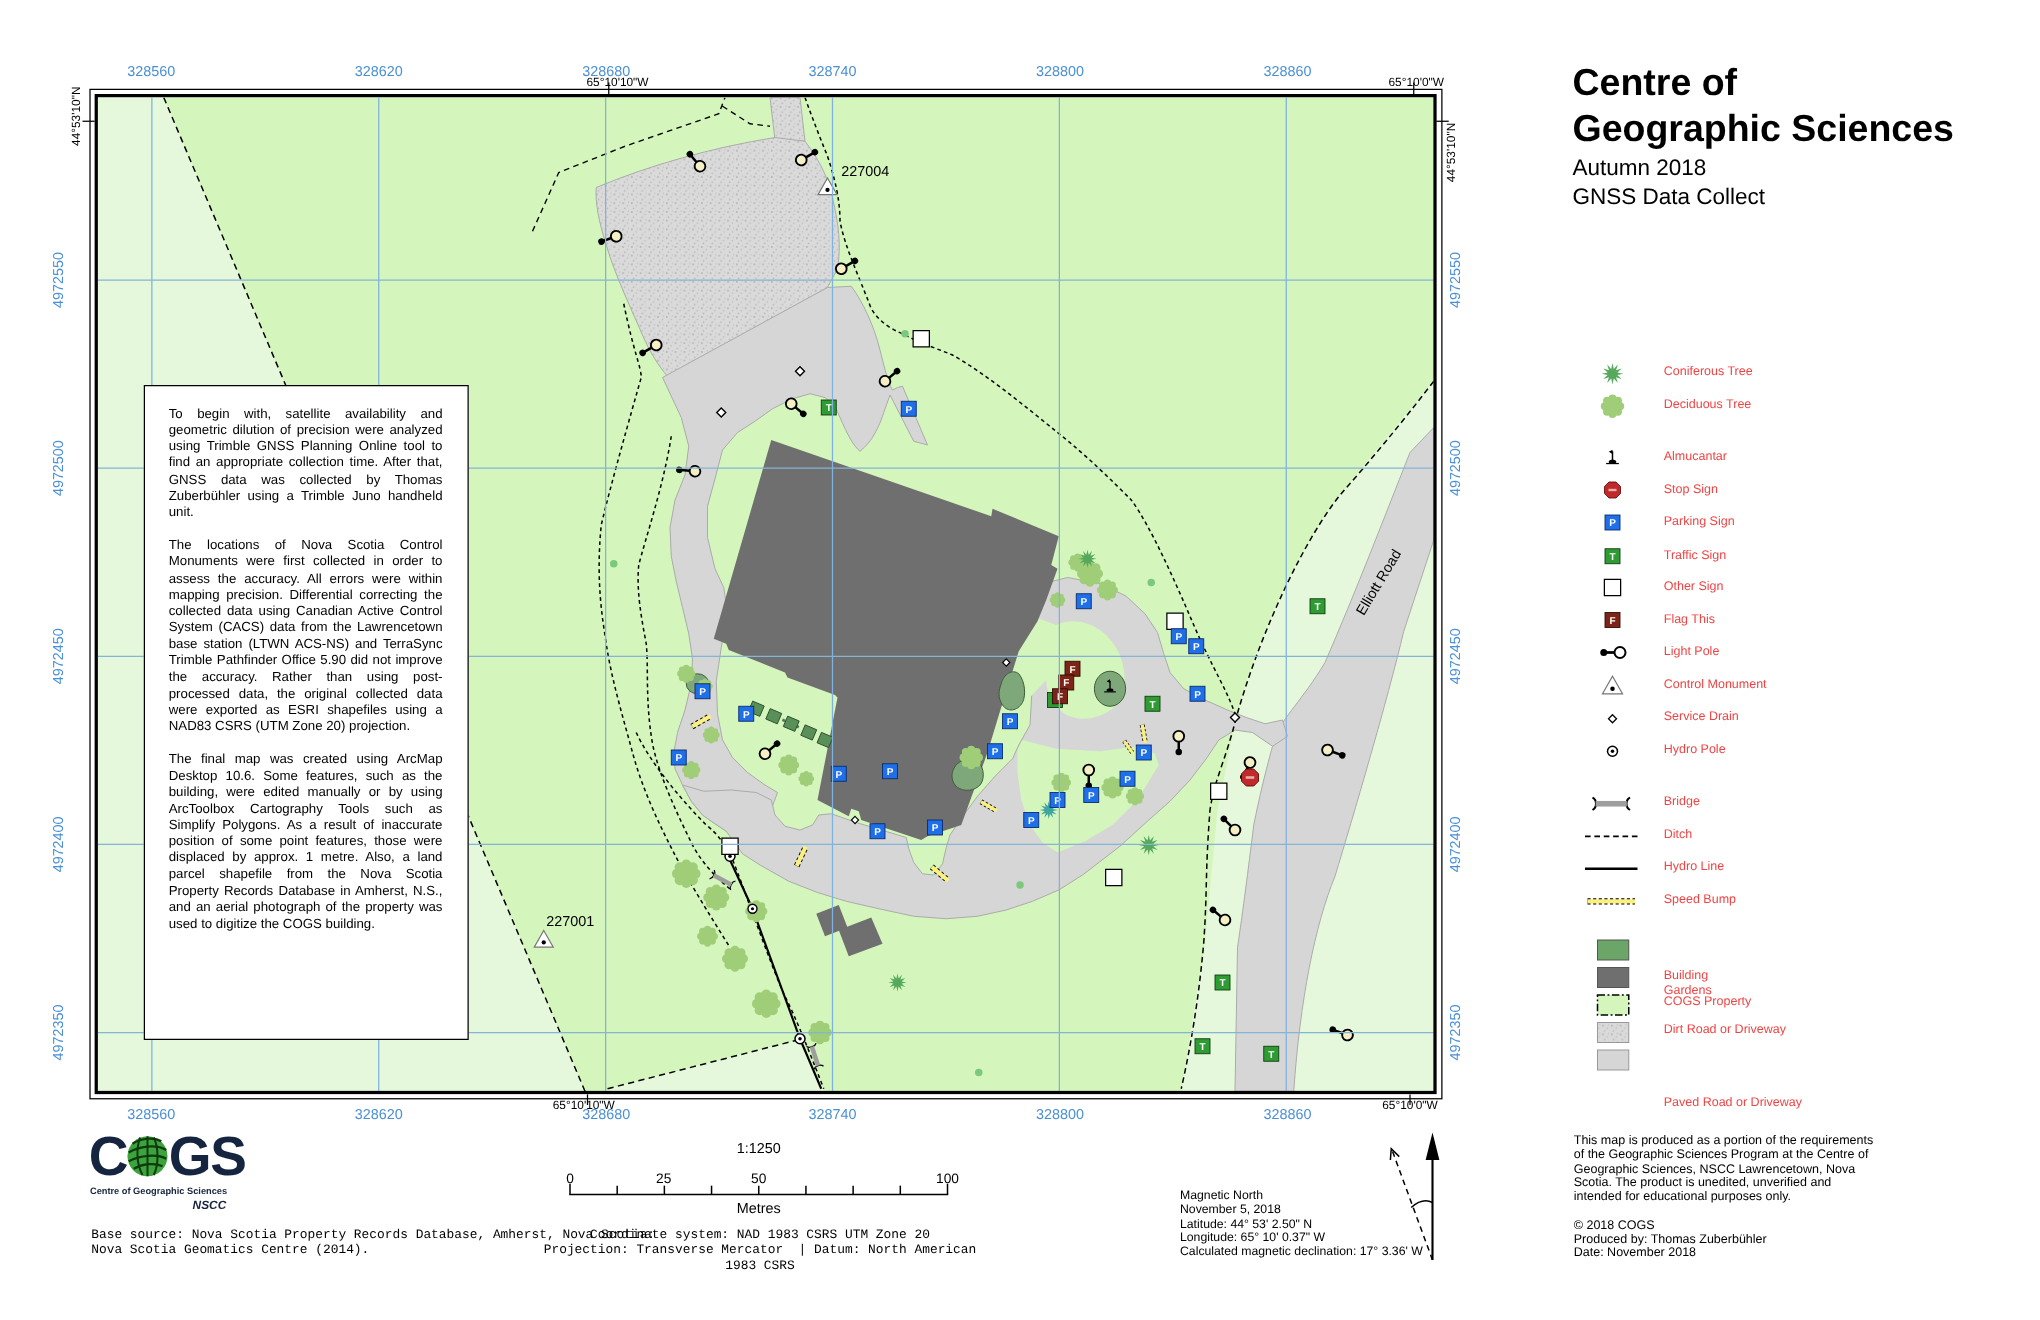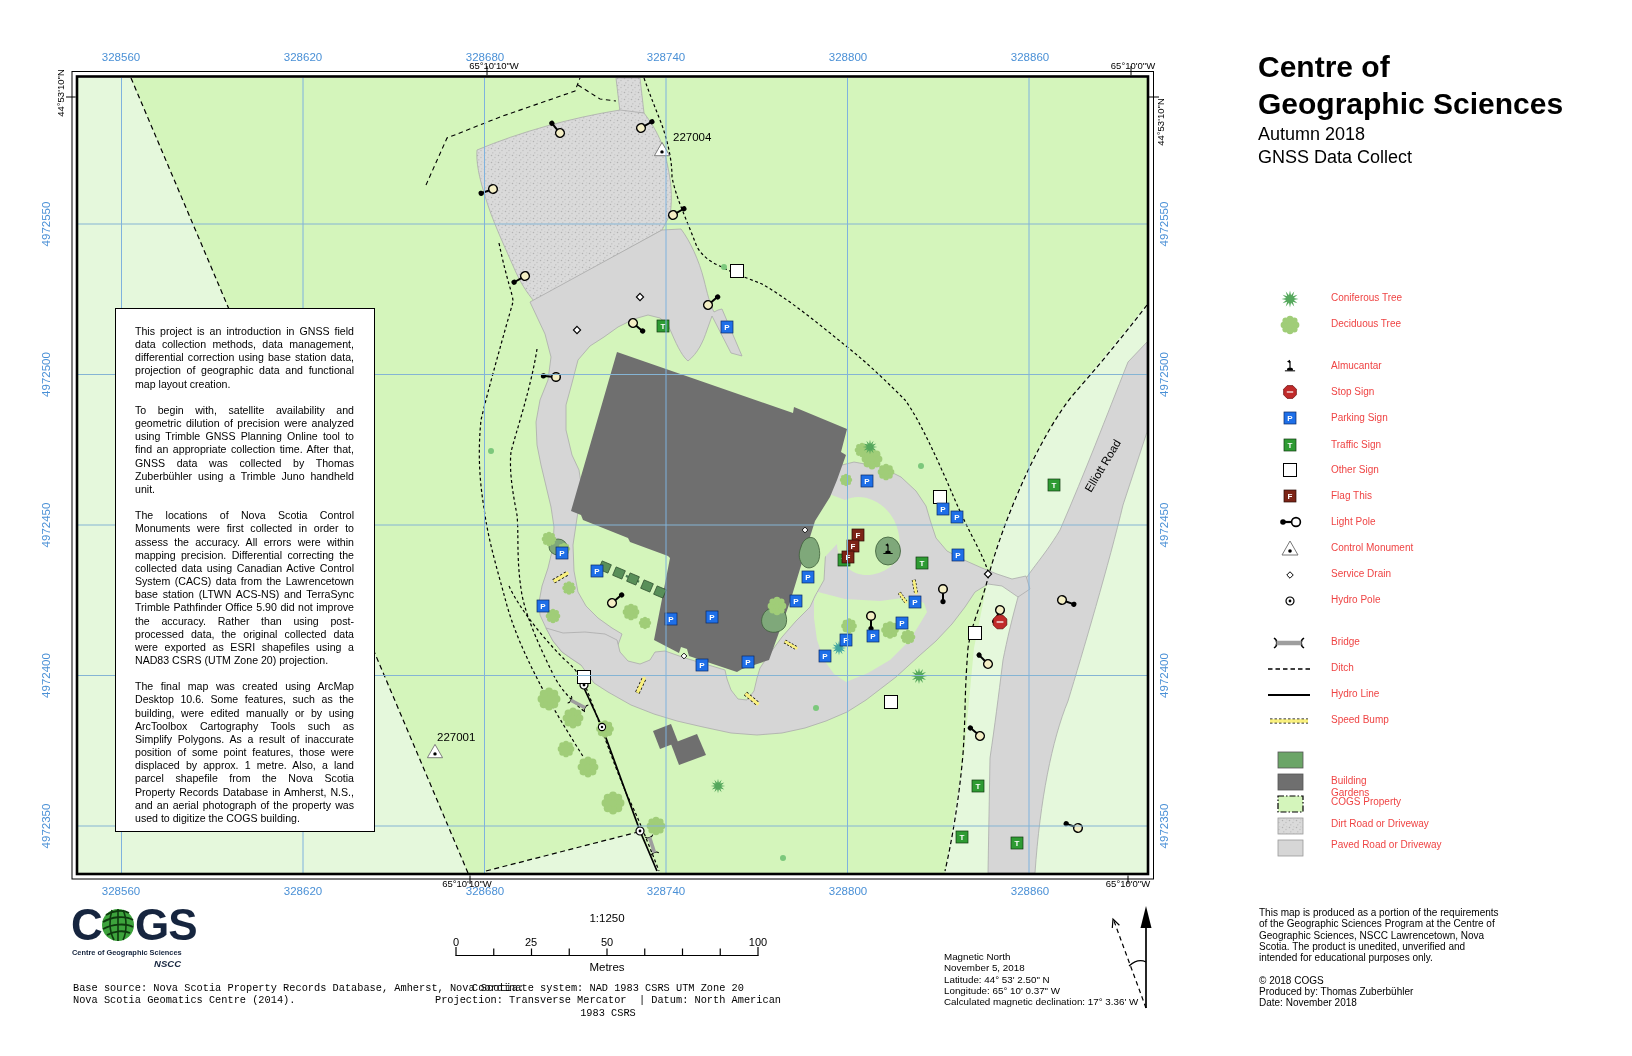--- a/index.html
+++ b/index.html
@@ -428,25 +428,24 @@
 <div class="leglabel" style="top:568px">Service Drain</div>
 <div class="leglabel" style="top:594px">Hydro Pole</div>
 <div class="leglabel" style="top:636px">Bridge</div>
 <div class="leglabel" style="top:662px">Ditch</div>
 <div class="leglabel" style="top:688px">Hydro Line</div>
 <div class="leglabel" style="top:714px">Speed Bump</div>
 <div class="leglabel" style="top:787px">Gardens</div>
 <div class="leglabel" style="top:775px">Building</div>
 <div class="leglabel" style="top:796px">COGS Property</div>
 <div class="leglabel" style="top:818px">Dirt Road or Driveway</div>
-<div class="leglabel" style="top:839px">Paved Road or Driveway</div>
+<div class="leglabel" style="top:877px">Paved Road or Driveway</div>
 
 <div id="mapbox" class="abs">
     <div id="mapboxinner">
-<p>This project is an introduction in GNSS field data collection methods, data management, differential correction using base station data, projection of geographic data and functional map layout creation.</p>
 <p>To begin with, satellite availability and geometric dilution of precision were analyzed using Trimble GNSS Planning Online tool to find an appropriate collection time. After that, GNSS data was collected by Thomas Zuberbühler using a Trimble Juno handheld unit.</p>
 <p>The locations of Nova Scotia Control Monuments were first collected in order to assess the accuracy. All errors were within mapping precision. Differential correcting the collected data using Canadian Active Control System (CACS) data from the Lawrencetown base station (LTWN ACS-NS) and TerraSync Trimble Pathfinder Office 5.90 did not improve the accuracy. Rather than using post-processed data, the original collected data were exported as ESRI shapefiles using a NAD83 CSRS (UTM Zone 20) projection.</p>
 <p>The final map was created using ArcMap Desktop 10.6. Some features, such as the building, were edited manually or by using ArcToolbox Cartography Tools such as Simplify Polygons. As a result of inaccurate position of some point features, those were displaced by approx. 1 metre. Also, a land parcel shapefile from the Nova Scotia Property Records Database in Amherst, N.S., and an aerial photograph of the property was used to digitize the COGS building.</p>
 </div>
   </div>
 
 <div class="abs src" style="left:73px;top:982px">Base source: Nova Scotia Property Records Database, Amherst, Nova Scotia:<br>Nova Scotia Geomatics Centre (2014).</div>
 
 <div class="abs src" style="left:428px;top:982px;width:360px;text-align:center">Coordinate system: NAD 1983 CSRS UTM Zone 20<br>Projection: Transverse Mercator&nbsp; | Datum: North American 1983 CSRS</div>
 

